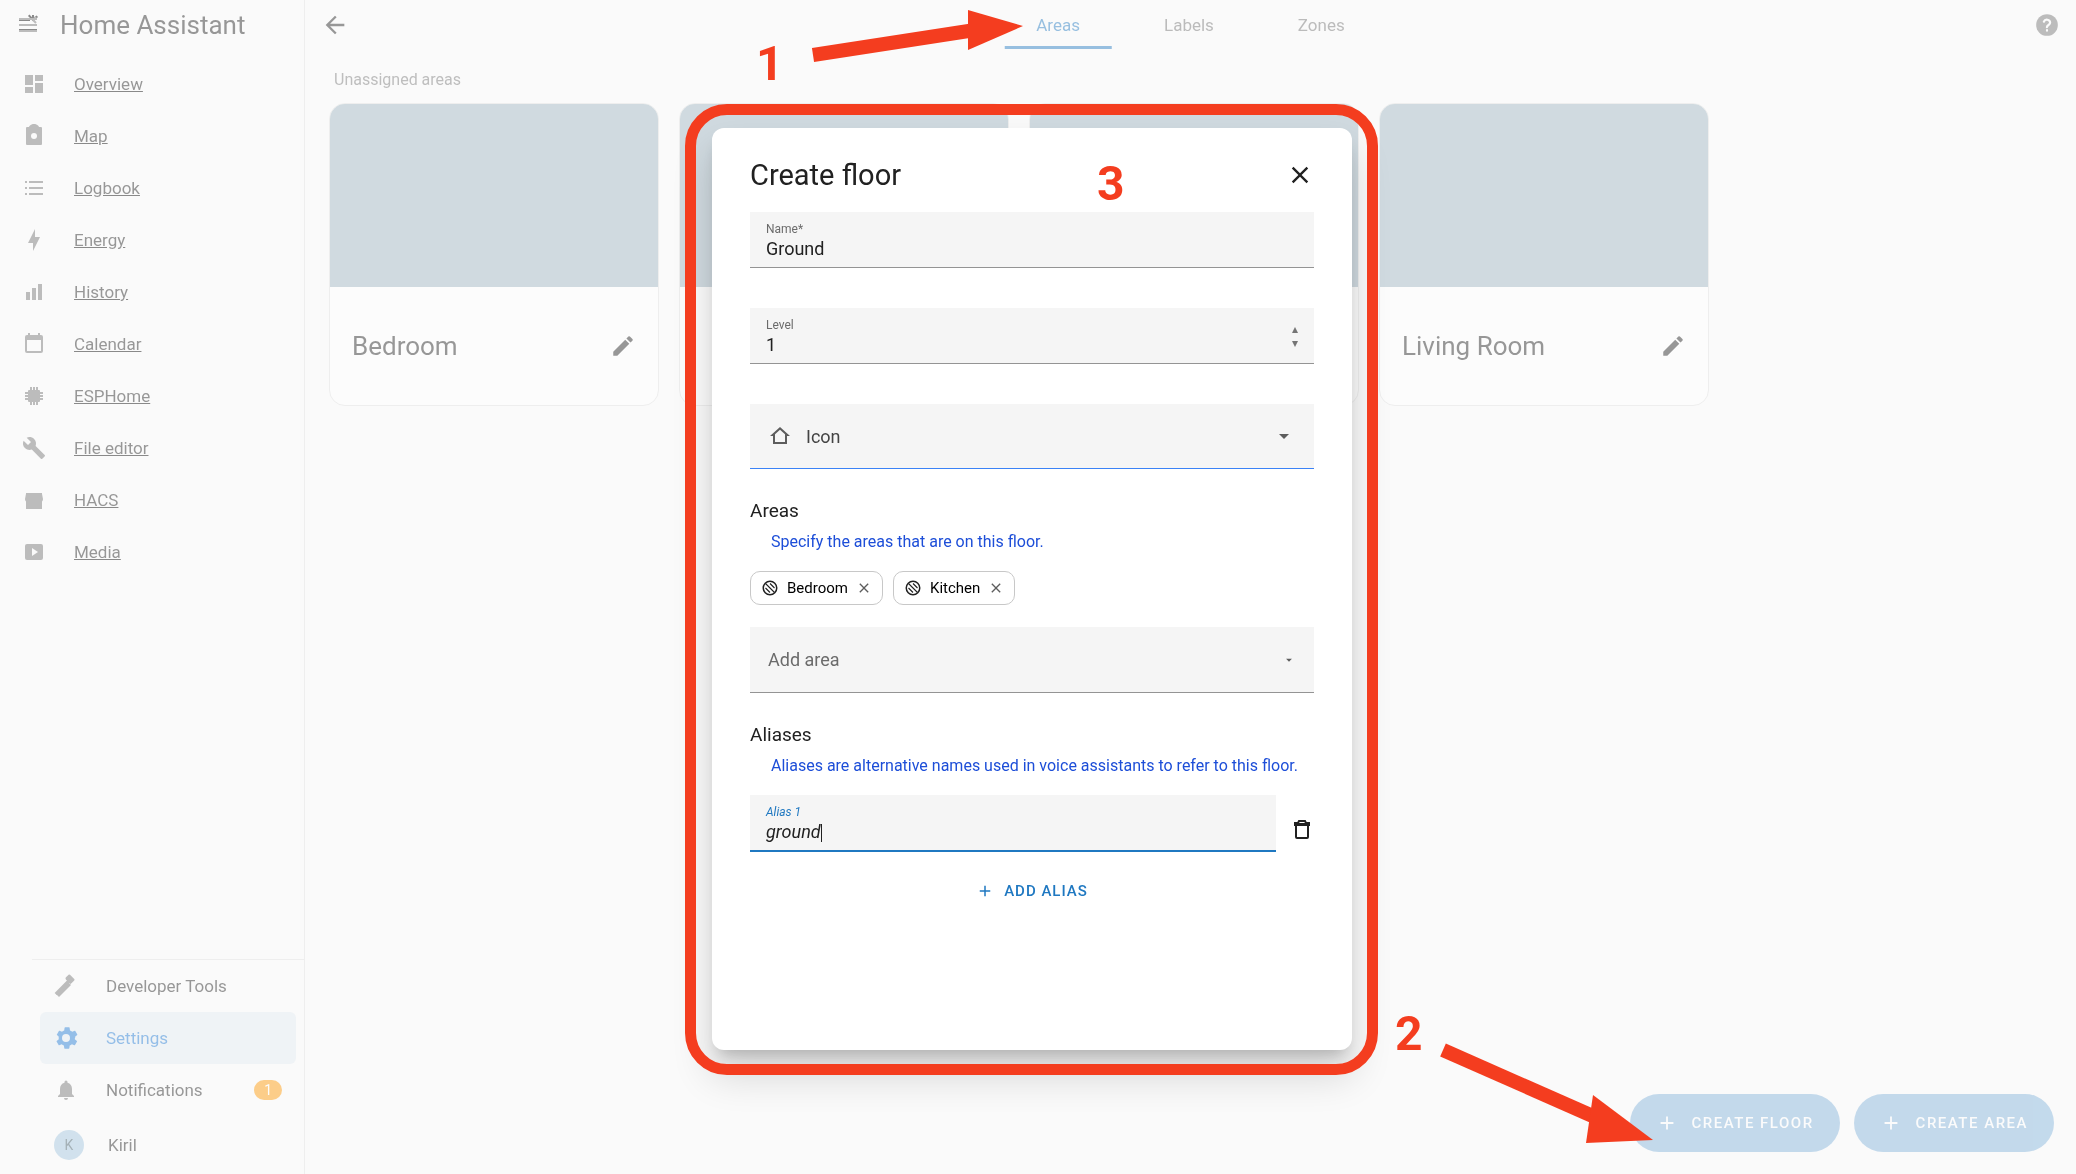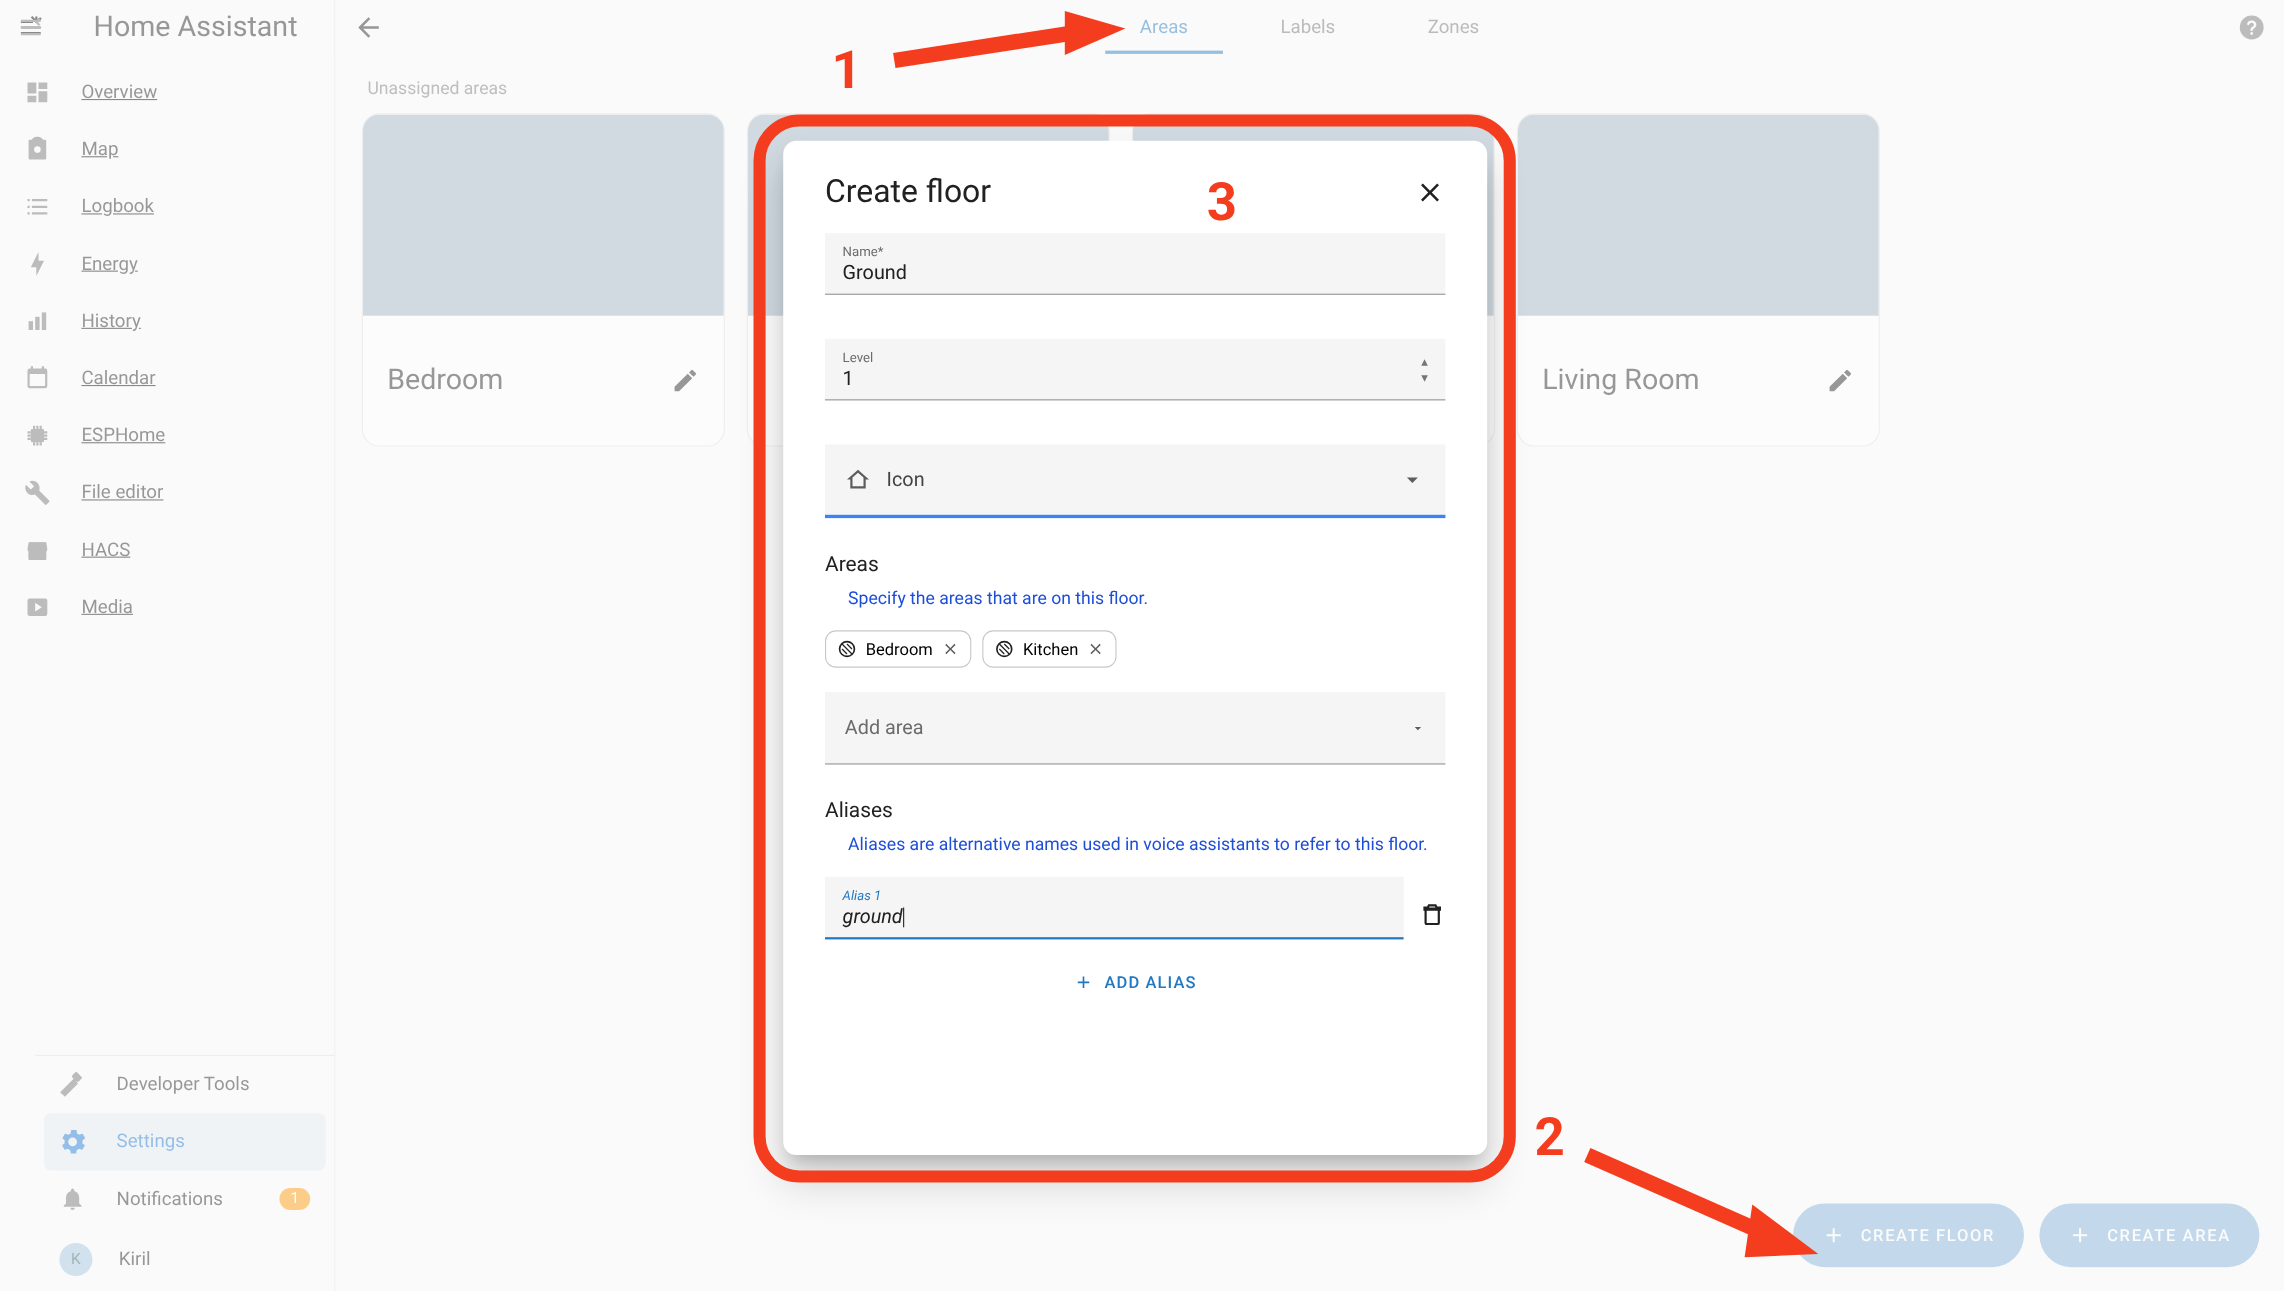--- a/index.html
+++ b/index.html
@@ -24,21 +24,20 @@
       background: #fafafa;
       border-right: 1px solid #e0e0e0;
       display: flex;
       flex-direction: column;
     }
     .sidebar-header {
       display: flex;
       align-items: center;
       padding: 12px 16px;
       height: 50px;
-      gap: 25px;
     }
     .menu-icon {
       width: 24px;
       height: 24px;
       margin-right: 20px;
       cursor: pointer;
     }
     .sidebar-title {
       font-size: 26px;
       font-weight: 400;
@@ -296,21 +295,21 @@
     .input-field .stepper {
       position: absolute;
       right: 16px;
       top: 50%;
       transform: translateY(-50%);
       color: #757575;
       font-size: 12px;
     }
     .icon-field {
       background: #f5f5f5;
-      border-bottom: 3px solid #3b82f6;
+      border-bottom: 1px solid #3b82f6;
       padding: 20px 18px;
       margin-bottom: 30px;
       display: flex;
       align-items: center;
       gap: 14px;
       cursor: pointer;
     }
     .icon-field svg {
       width: 24px;
       height: 24px;

